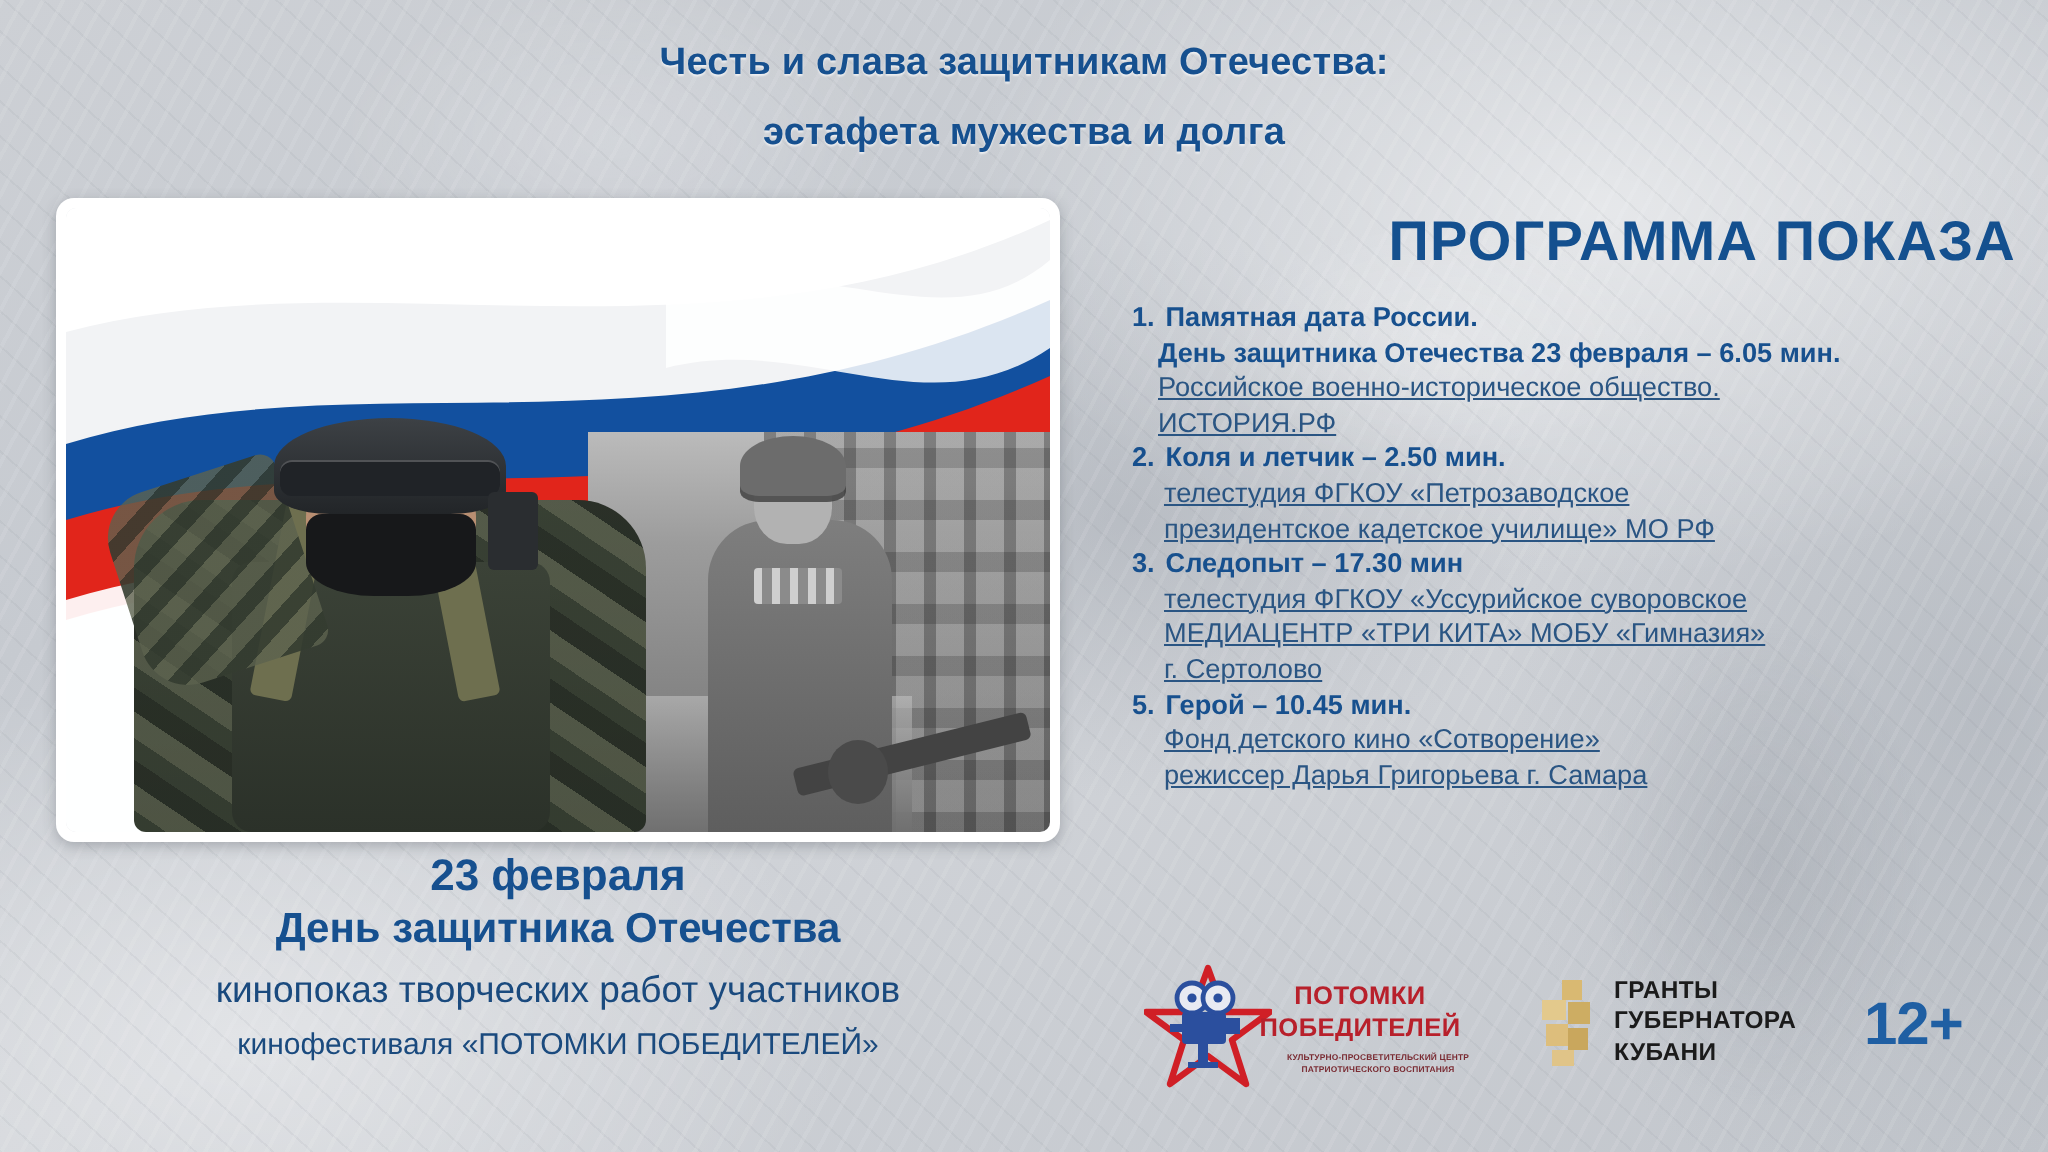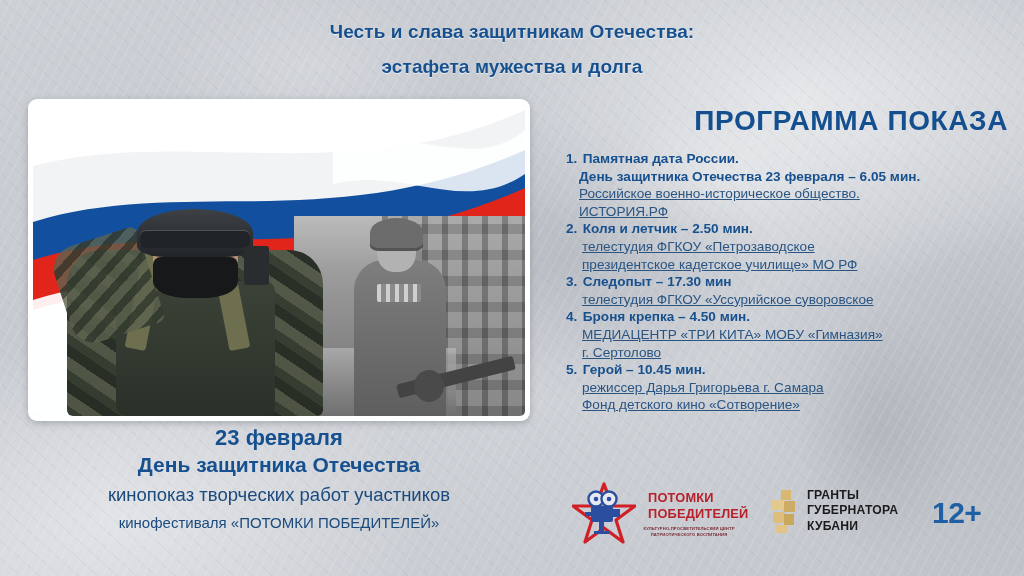--- a/index.html
+++ b/index.html
@@ -167,21 +167,21 @@
   .item .hd .num{display:inline-block;min-width:13px;}
   .item .sub{font-weight:normal;color:#2a5583;padding-left:13px;text-decoration:underline;}
   .item .sub.ind{padding-left:16px;}
 
   
   .logo-potomki{position:absolute;left:572px;top:482px;width:172px;height:64px;}
   .star{
     position:absolute;left:0;top:0;width:64px;height:62px;
   }
   .pot-text{
-    position:absolute;left:76px;top:8px;width:112px;
+    position:absolute;left:52px;top:8px;width:112px;text-align:center;
     color:#16306e;font-weight:bold;font-size:12.8px;line-height:16px;letter-spacing:.2px;
   }
   .pot-text .red{color:#b8202b;}
   .pot-sub{
     position:absolute;left:58px;top:44px;width:118px;text-align:center;
     color:#7a2b32;font-size:4.2px;line-height:6px;font-weight:bold;letter-spacing:.1px;
   }
 
   .logo-kuban{position:absolute;left:767px;top:486px;width:140px;height:58px;}
   .kub-mark{position:absolute;left:0;top:2px;width:34px;height:46px;}
@@ -282,35 +282,31 @@
 
     <div class="item">
       <div class="hd">
         <span class="num">3.</span>
         <span>Следопыт – 17.30 мин</span>
       </div>
       <div class="sub ind">телестудия ФГКОУ «Уссурийское суворовское</div>
     </div>
 
     <div class="item">
-      <div class="hd">
-        <span class="num">4.</span>
-        <span>Броня крепка – 4.50 мин.</span>
-      </div>
       <div class="sub ind">МЕДИАЦЕНТР «ТРИ КИТА» МОБУ «Гимназия»</div>
       <div class="sub ind">г. Сертолово</div>
     </div>
 
     <div class="item">
       <div class="hd">
         <span class="num">5.</span>
         <span>Герой – 10.45 мин.</span>
       </div>
+      <div class="sub ind">Фонд детского кино «Сотворение»</div>
       <div class="sub ind">режиссер Дарья Григорьева г. Самара</div>
-      <div class="sub ind">Фонд детского кино «Сотворение»</div>
     </div>
 
   </div>
 
   <div class="logo-potomki">
     <svg class="star" viewBox="0 0 64 62">
       <polygon points="32,2 40,24 63,24 44,38 51,60 32,46 13,60 20,38 1,24 24,24" fill="none" stroke="#d01f26" stroke-width="3.2" stroke-linejoin="round"></polygon>
       <g>
         <rect x="19" y="24" width="22" height="16" rx="2" fill="#2b4f9e"></rect>
         <circle cx="24" cy="17" r="7.5" fill="#e8eaf2" stroke="#2b4f9e" stroke-width="2.4"></circle>

